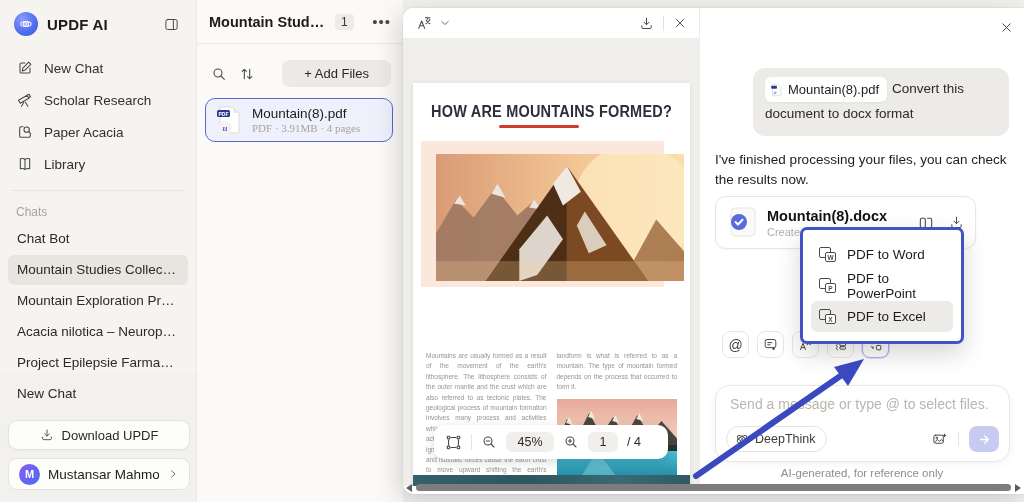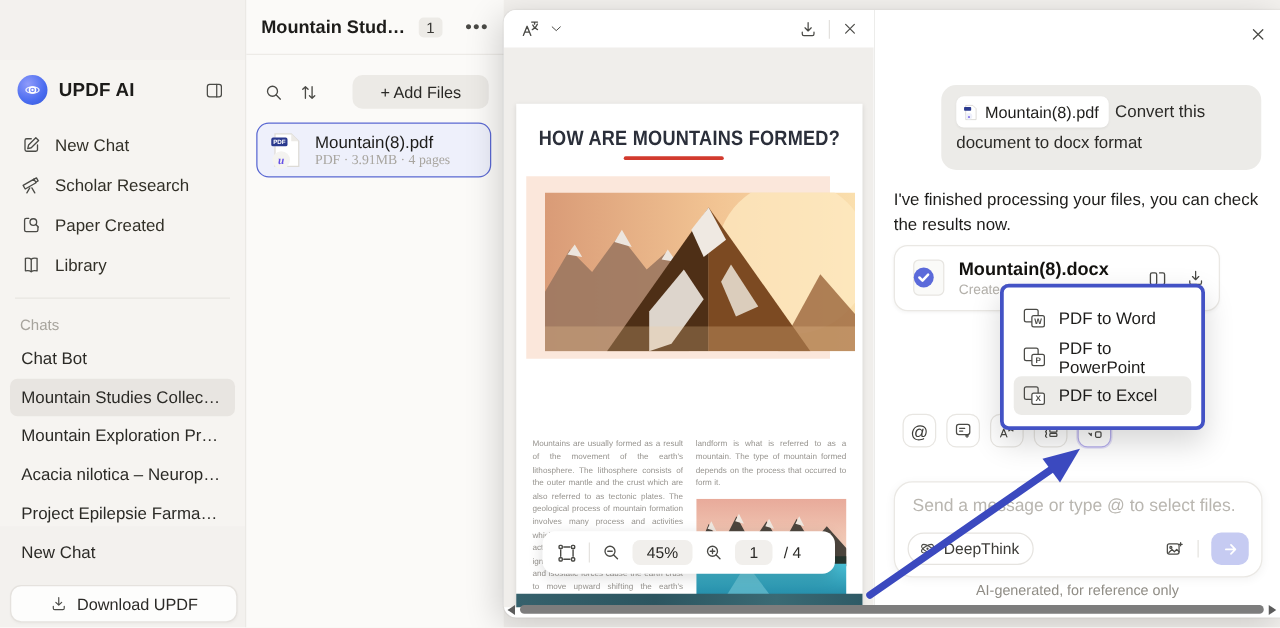--- a/index.html
+++ b/index.html
@@ -7,21 +7,21 @@
   body {
     position:relative; overflow:hidden;
     background:#f3f1ee;
     font-family:"Liberation Sans", sans-serif;
     color:#2c2b28;
   }
   svg { display:block; }
   .ic { stroke:#4a4a46; fill:none; stroke-width:1.6; stroke-linecap:round; stroke-linejoin:round; }
 
   
-  .sidebar { position:absolute; left:0; top:0; width:196px; height:373px; background:#f6f4f1;margin-top:48px; }
+  .sidebar { position:absolute; left:0; top:0; width:196px; height:373px; background:#f6f4f1; }
   .brand { display:flex; align-items:center; gap:9px; padding:12px 12px 6px 14px; }
   .brand-logo { width:24px; height:24px; border-radius:50%;
     background:radial-gradient(circle at 35% 30%, #8f9bfa, #4a6cf0 60%, #3558d6);
     display:flex; align-items:center; justify-content:center; }
   .brand-title { font-size:15px; font-weight:bold; color:#1c1b19; letter-spacing:.2px; flex:1; }
   .panel-toggle { width:26px; height:24px; border-radius:6px; display:flex; align-items:center; justify-content:center; }
   .nav { margin-top:10px; }
   .nav-item { display:flex; align-items:center; gap:11px; height:32px; padding:0 16px; font-size:13.5px; color:#323028; cursor:pointer; }
   .nav-item .nico { width:17px; display:flex; justify-content:center; }
   .side-divider { height:1px; background:#e8e5e1; margin:10px 12px 6px 12px; }
@@ -183,21 +183,21 @@
       <span>Scholar Research</span>
     </div>
     <div class="nav-item">
       <span class="nico">
           <svg width="16" height="16" viewBox="0 0 24 24" class="ic">
             <path d="M9 4H6a2 2 0 0 0-2 2v12a2 2 0 0 0 2 2h12a2 2 0 0 0 2-2v-3"></path>
             <circle cx="14.5" cy="8.5" r="4"></circle>
             <line x1="17.5" y1="11.5" x2="20.5" y2="14.5"></line>
           </svg>
         </span>
-      <span>Paper Created</span>
+      <span>Paper Acacia</span>
     </div>
     <div class="nav-item">
       <span class="nico">
           <svg width="16" height="16" viewBox="0 0 24 24" class="ic">
             <path d="M12 5c-1.5-1.3-4-1.6-7-1v15c3-.6 5.5-.3 7 1 1.5-1.3 4-1.6 7-1V4c-3-.6-5.5-.3-7 1z"></path>
             <line x1="12" y1="5" x2="12" y2="20"></line>
           </svg>
         </span>
       <span>Library</span>
     </div>

